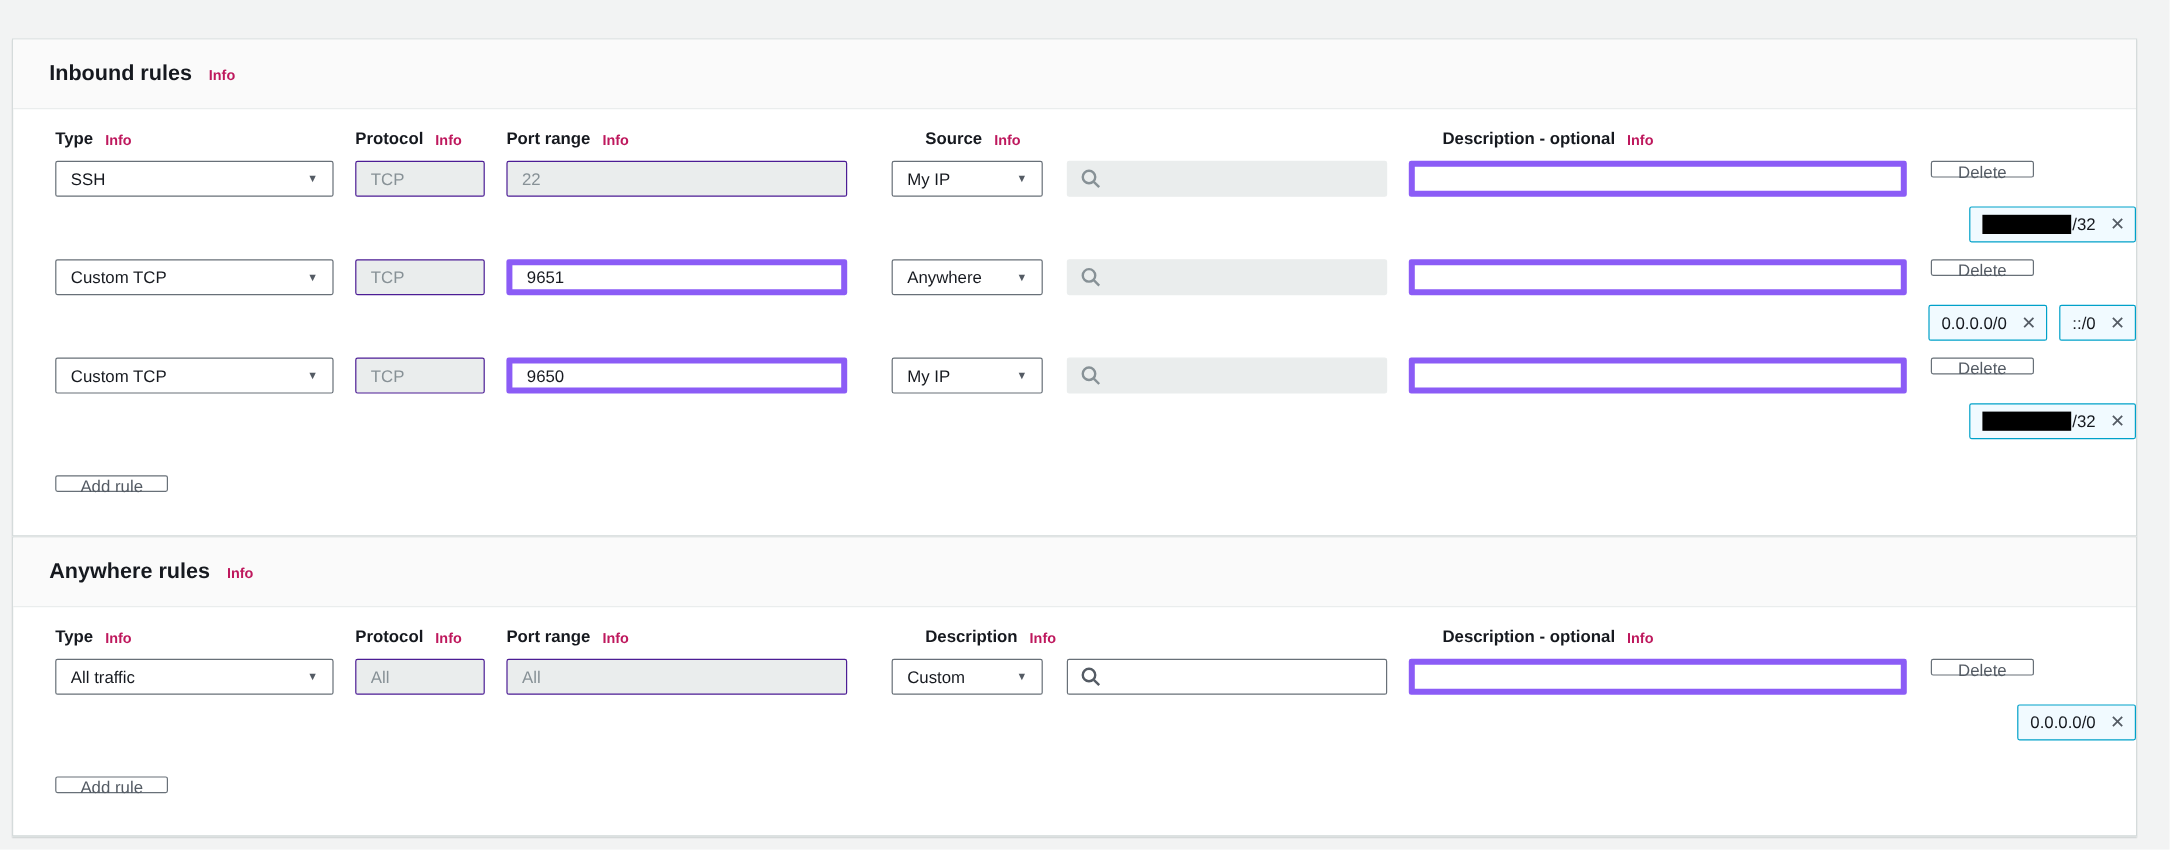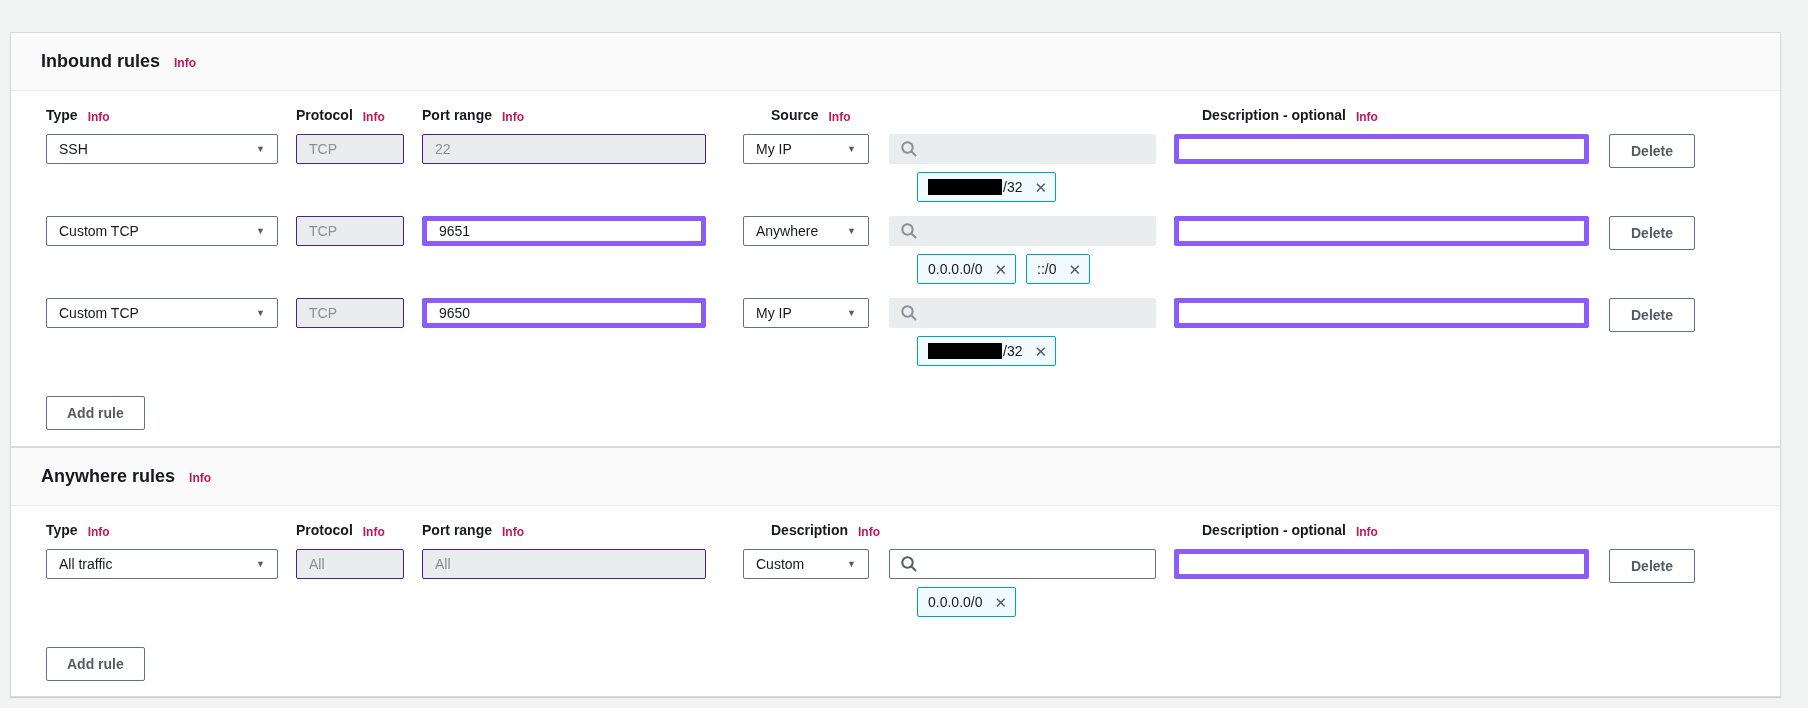--- a/index.html
+++ b/index.html
@@ -27,21 +27,21 @@
     text-decoration:none; cursor:pointer; position:relative; top:1px;
   }
   .panel-content { padding:16px 0 0 35px; }
   .col-labels { display:flex; height:20px; margin-bottom:7px; }
   .col-label { font-size:14px; font-weight:700; color:#16191f; }
   .col-label .info-link { margin-left:10px; }
   .cl-type { width:250px; } .cl-proto { width:126px; } .cl-port { width:349px; }
   .cl-src  { width:431px; } .cl-desc { flex:1; }
 
   .rule-fields { display:flex; height:30px; margin-bottom:8px; }
-  .tag-row { display:flex; height:30px; margin-left:871px; margin-bottom:14px; gap:10px; }
+  .tag-row { display:flex; height:30px; margin-left:871px; margin-bottom:14px; gap:10px;justify-content:flex-end; }
 
   .field {
     height:30px; border-radius:2px; font-size:14px; padding:0 12px;
     font-family:"Liberation Sans", sans-serif; outline:none;
   }
   .f-disabled { background:#eaeded; border:1px solid #4c1d95; color:#879196; }
   .f-enabled  { background:#ffffff; border:5px solid #8b5cf6; color:#16191f; }
   .select {
     background:#ffffff; border:1px solid #687078; border-radius:2px;
     display:flex; align-items:center; justify-content:space-between;
@@ -63,22 +63,22 @@
 
   .tag {
     background:#f1faff; border:1px solid #00a1c9; border-radius:2px;
     display:flex; align-items:center; height:30px; padding:0 8px 0 10px;
     font-size:14px; color:#16191f; white-space:nowrap;
   }
   .tag .dismiss { margin-left:12px; color:#545b64; font-size:15px; cursor:pointer; line-height:1; }
   .redact-box { display:inline-block; width:74px; height:16px; background:#000; margin-right:1px; }
 
   .btn {
-    height:34px; background:#ffffff; border:1px solid #687078; border-radius:2px;
-    color:#545b64; font-weight:700; font-size:14px;
+    height:14px; background:#ffffff; border:1px solid #687078; border-radius:2px;
+    color:#545b64; font-weight:400; font-size:14px;
     font-family:"Liberation Sans", sans-serif; cursor:pointer;
   }
   .btn-delete { width:86px; }
   .btn-add { padding:0 20px; margin-top:16px; }
 
   .search-icon-svg { display:block; }
 </style>
 </head>
 <body>
 

